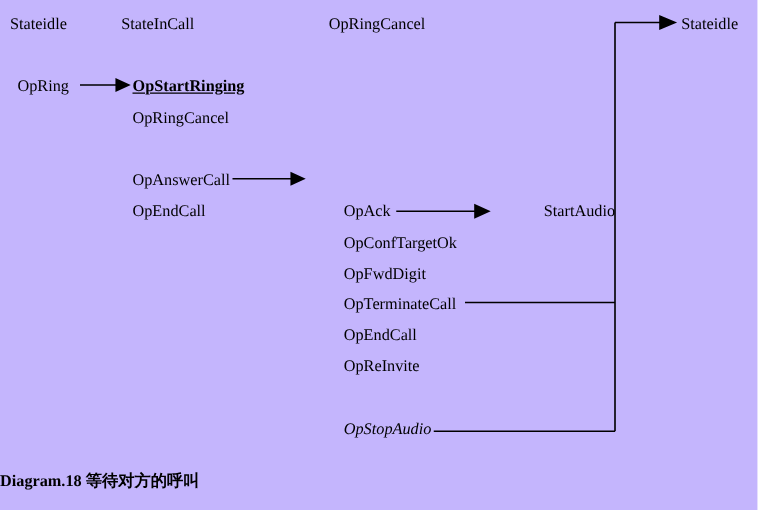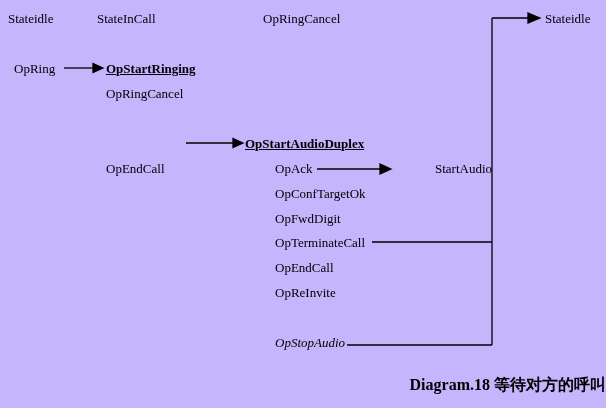--- a/index.html
+++ b/index.html
@@ -25,24 +25,24 @@
   .bu {
     font-weight: bold;
     text-decoration: underline;
   }
   .it {
     font-style: italic;
   }
   .caption {
     position: absolute;
     left: 0;
-    right: 0;
-    text-align: right;
+    right: 16px;
+    text-align: left;
     font-weight: bold;
-    font-size: 16px;
+    font-size: 13px;
     line-height: 16px;
   }
   svg.overlay {
     position: absolute;
     left: 0;
     top: 0;
     pointer-events: none;
   }
 </style>
 </head>
@@ -75,23 +75,23 @@
 
   <span class="t" style="left:8px;top:11px">Stateidle</span>
   <span class="t" style="left:97px;top:11px">StateInCall</span>
   <span class="t" style="left:263px;top:11px">OpRingCancel</span>
   <span class="t" style="left:545px;top:11px">Stateidle</span>
 
   <span class="t" style="left:14px;top:61px">OpRing</span>
 
   <span class="t" style="left:106px;top:86px">OpRingCancel</span>
   <span class="t bu" style="left:106px;top:61px">OpStartRinging</span>
+  <span class="t" style="left:106px;top:136px">OpAnswerCall</span>
   <span class="t" style="left:106px;top:161px">OpEndCall</span>
 
-  <span class="t bu" style="left:245px;top:136px">OpStartAudioDuplex</span>
   <span class="t" style="left:275px;top:161px">OpAck</span>
   <span class="t" style="left:435px;top:161px">StartAudio</span>
   <span class="t" style="left:275px;top:186px">OpConfTargetOk</span>
   <span class="t" style="left:275px;top:211px">OpFwdDigit</span>
   <span class="t" style="left:275px;top:235px">OpTerminateCall</span>
   <span class="t" style="left:275px;top:260px">OpEndCall</span>
   <span class="t" style="left:275px;top:285px">OpReInvite</span>
   <span class="t it" style="left:275px;top:335px">OpStopAudio</span>
 
   <div class="caption" style="top:377px">Diagram.18 等待对方的呼叫</div>

